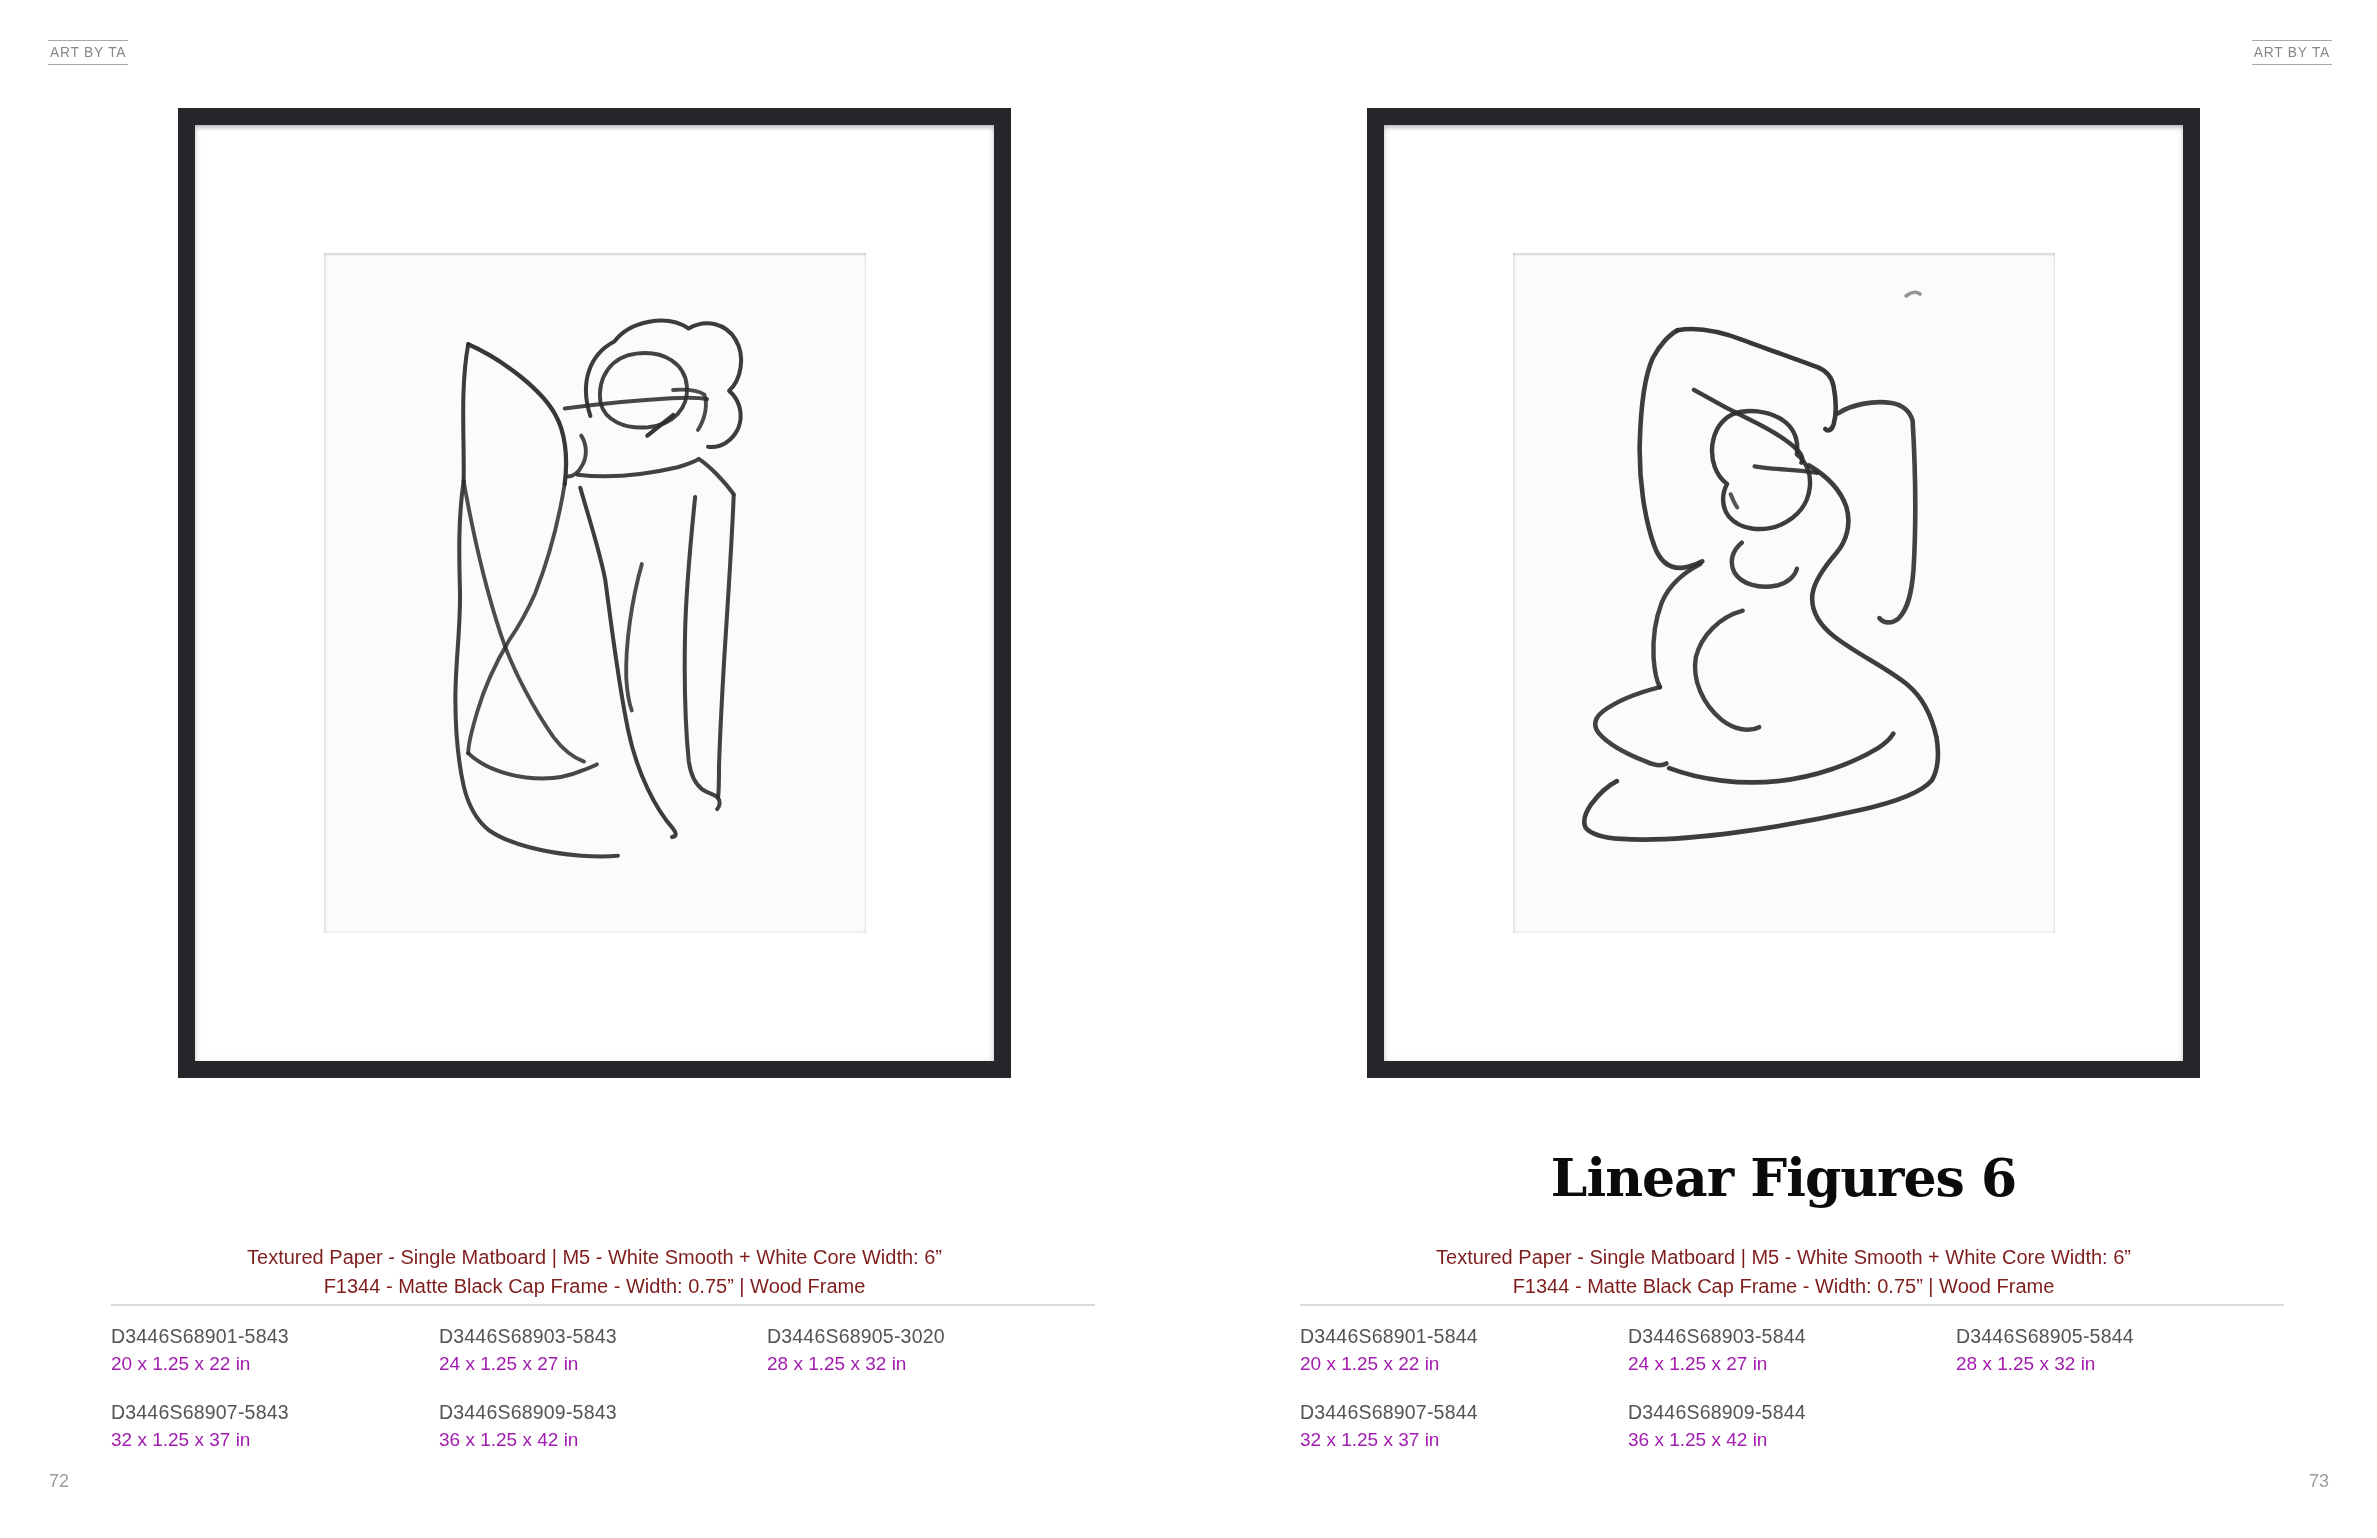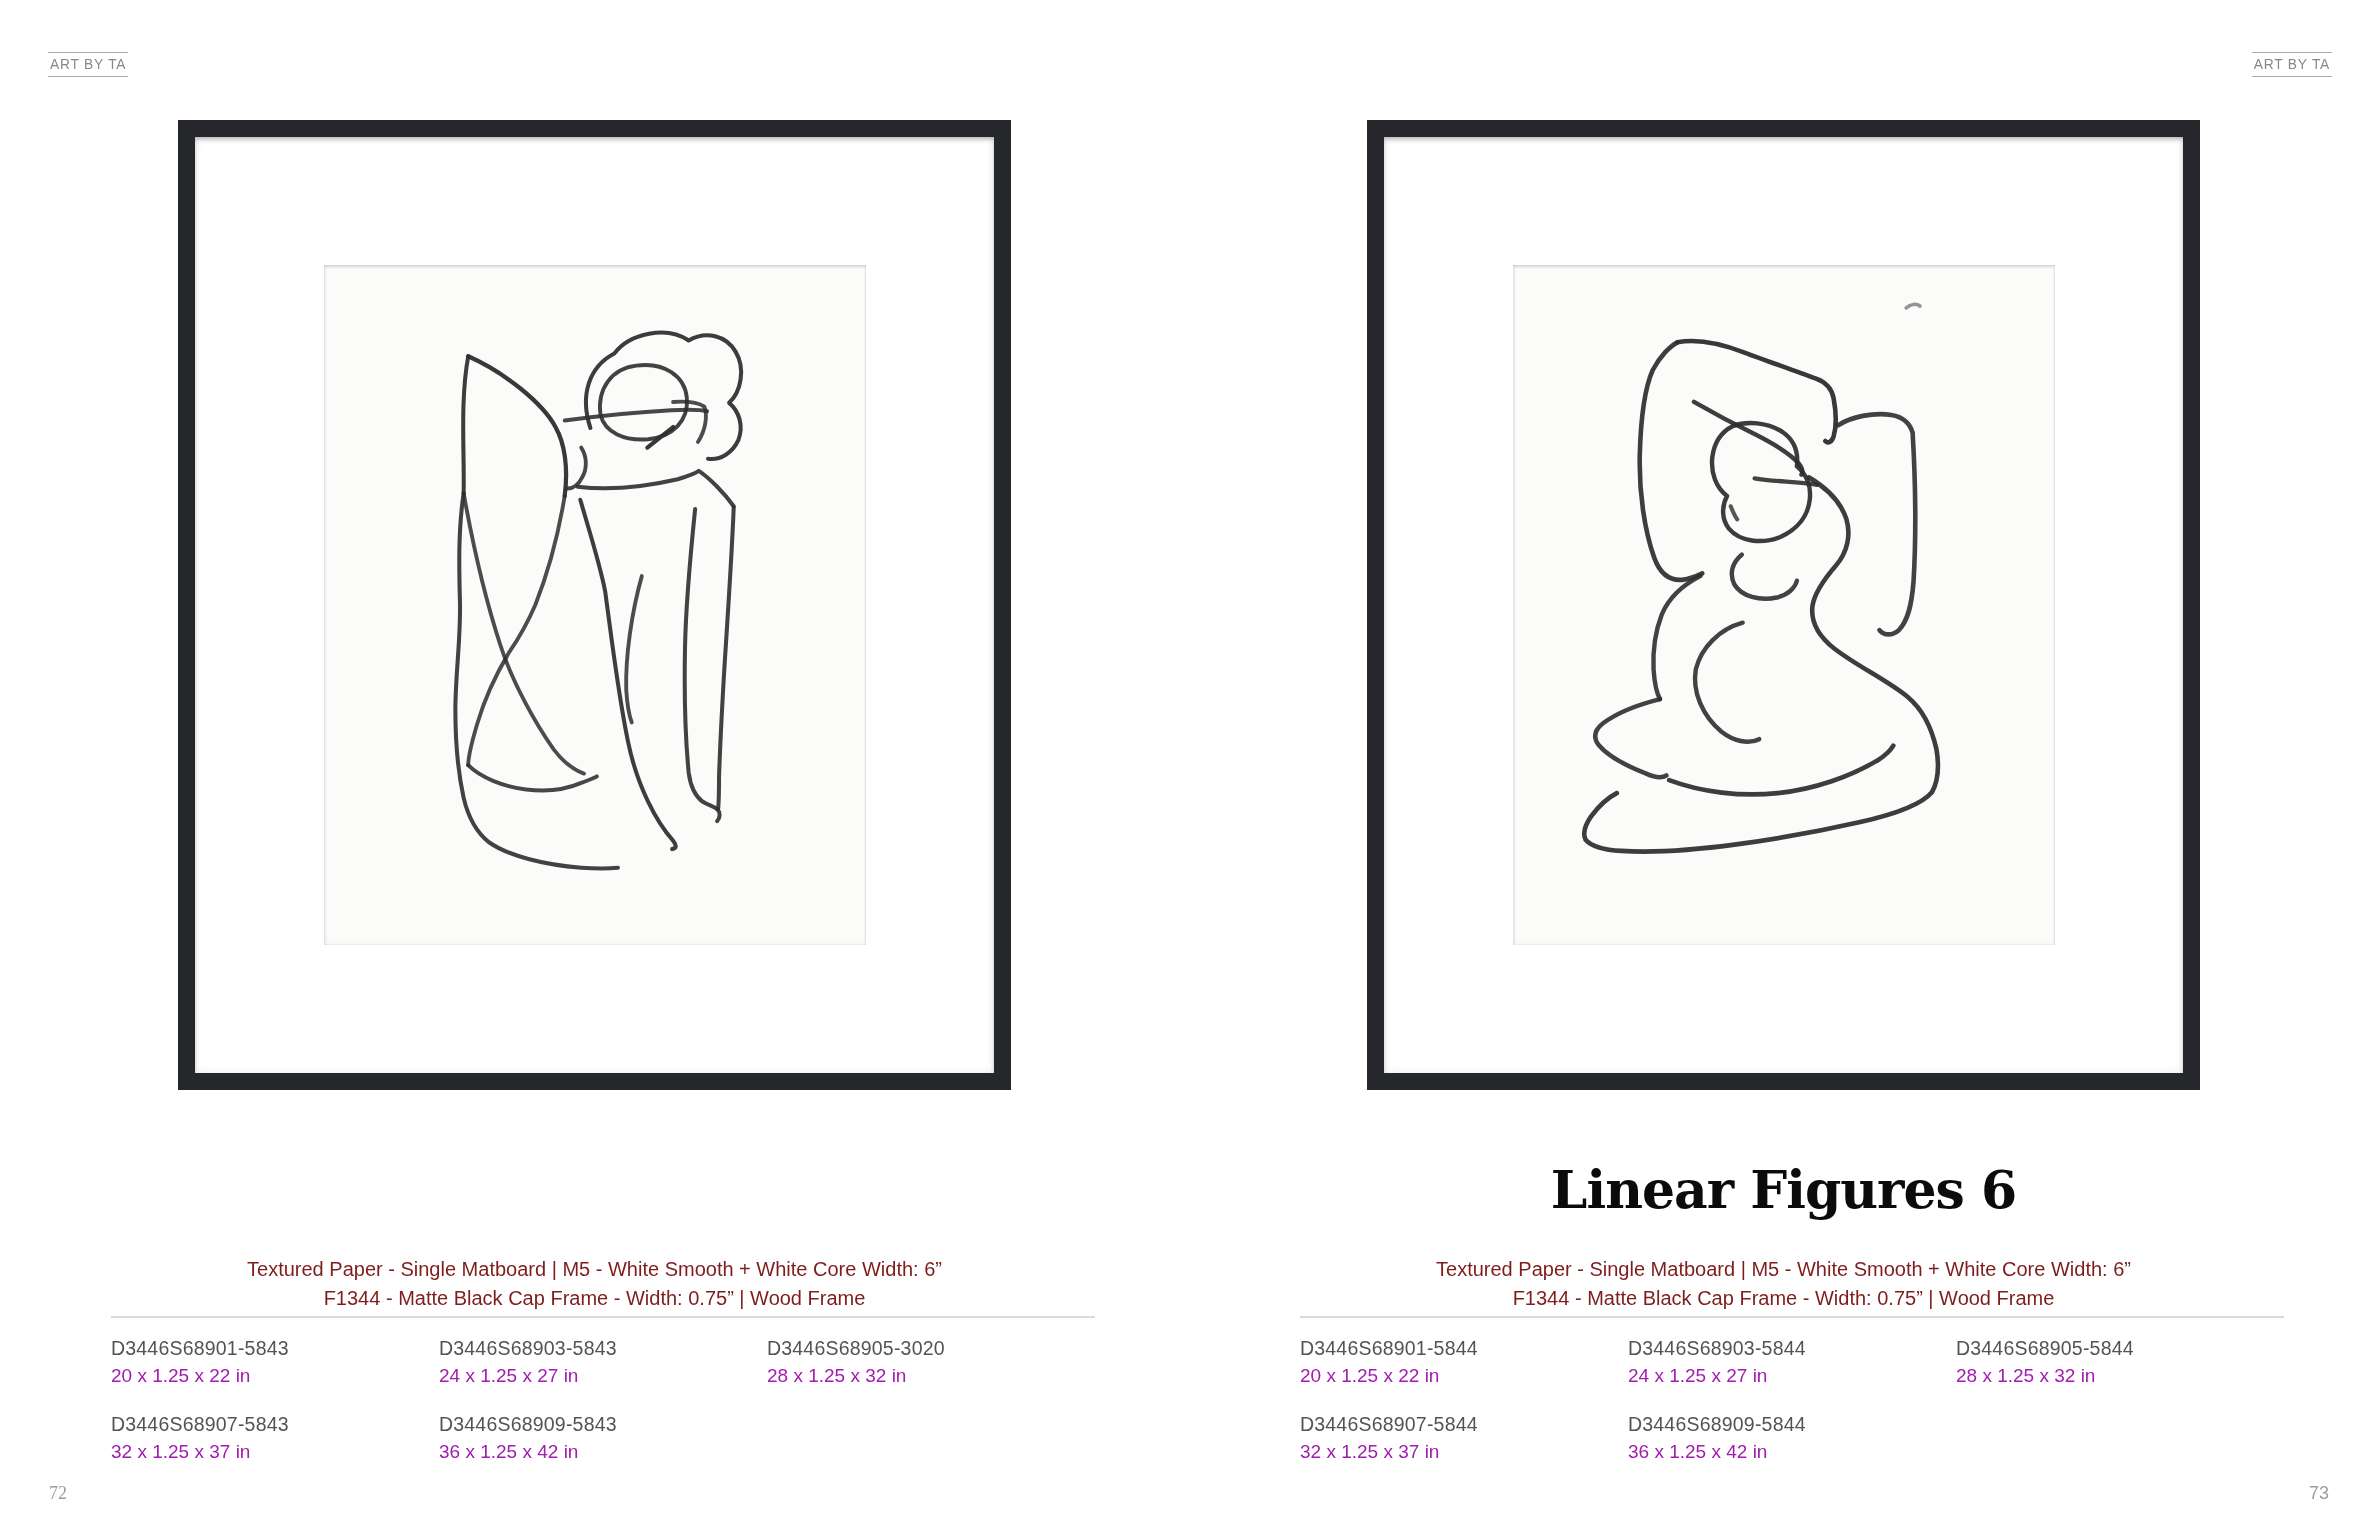--- a/index.html
+++ b/index.html
@@ -1,18 +1,18 @@
 <!DOCTYPE html>
 <html style="font-size:15px"><head>
 <meta charset="utf-8">
 <style>
   html,body{margin:0;padding:0;background:#ffffff;}
   .sheet{position:relative;width:2378px;height:1539px;background:#ffffff;overflow:hidden;
          font-family:"Liberation Sans", sans-serif;}
-  .half{position:absolute;top:12px;width:1189px;height:1183px;}
+  .half{position:absolute;top:0;width:1189px;height:1183px;}
   .half.left{left:0;}
   .half.right{left:1189px;}
 
   .brand{position:absolute;top:40px;font-size:13.8px;letter-spacing:0.8px;color:#85878a;
          padding:3.8px 1.9px;border-top:1.9px solid #a6a8aa;border-bottom:1.9px solid #a6a8aa;
          text-decoration:none;}
   .half.left  .brand{left:48px;}
   .half.right .brand{right:46px;}
 
   .frame{position:absolute;left:178px;top:108px;width:833px;height:970px;
@@ -30,21 +30,21 @@
   .specs{position:absolute;left:0;top:1218px;width:100%;text-align:center;
          font-size:20px;line-height:28.5px;color:#7f1d1d;margin-top:25px;}
   .divider{position:absolute;left:111px;top:1304px;width:984px;height:1.9px;background:#d9dadb;}
 
   .sku-grid{position:absolute;left:111px;top:1325px;width:984px;display:grid;
             grid-template-columns:repeat(3,1fr);row-gap:26px;}
   .sku-code{font-weight:normal;font-size:19.5px;color:#515456;letter-spacing:0.2px;}
   .sku-size{font-size:19px;color:#a21caf;margin-top:4.8px;}
 
   .pagenum{position:absolute;top:1471px;font-size:18px;color:#9b9da0;}
-  .half.left  .pagenum{left:49px;font-family:Liberation Serif, serif;}
+  .half.left  .pagenum{left:49px;}
   .half.right .pagenum{right:49px;text-align:right;}
 </style>
 </head>
 <body>
 
 <div class="sheet">
 
   <div class="half left">
     <a class="brand">ART BY TA</a>
 

